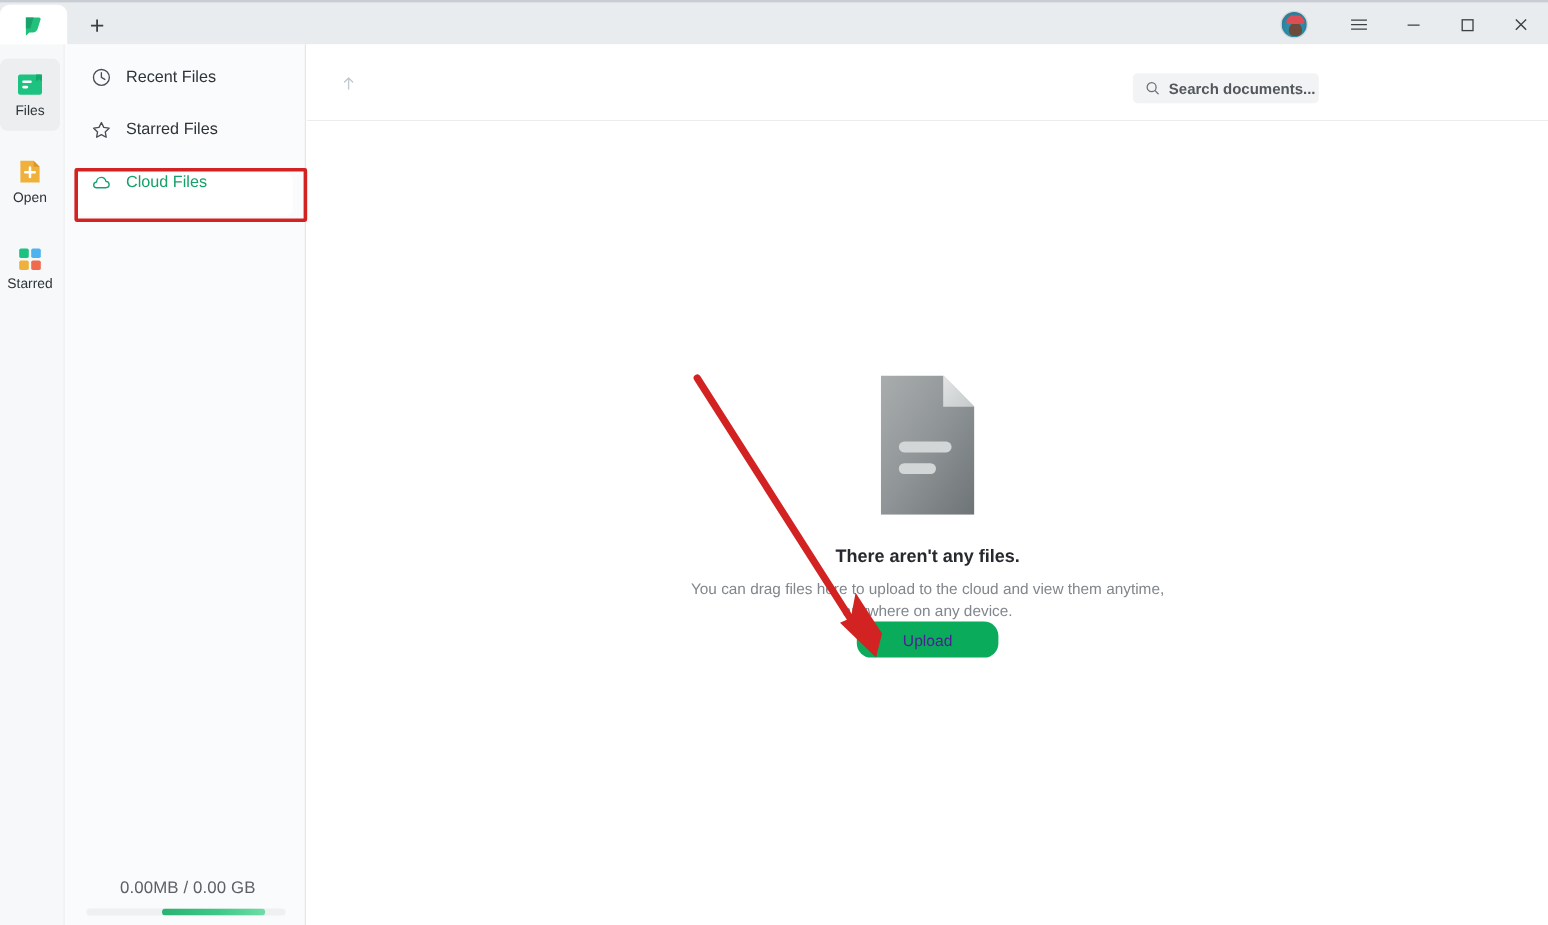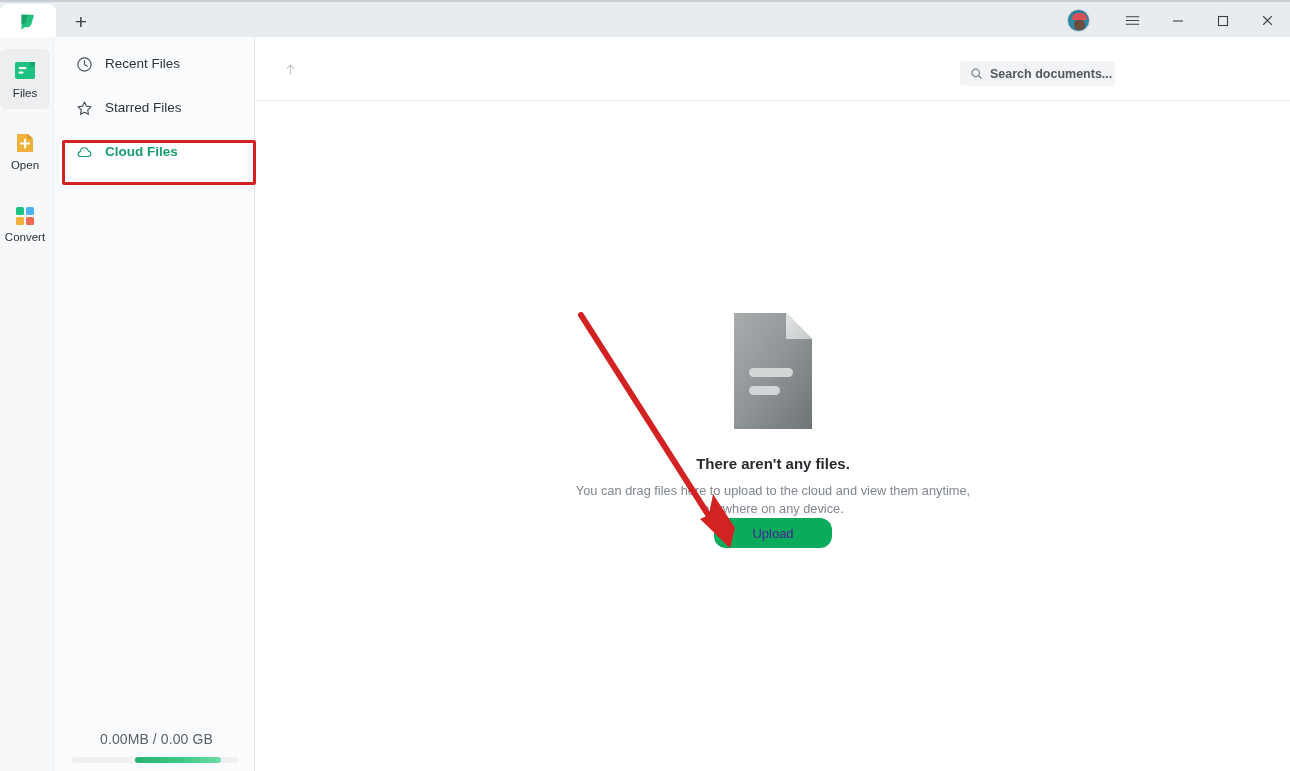--- a/index.html
+++ b/index.html
@@ -99,21 +99,21 @@
   }
   .nav-item {
     position: absolute; left: 10px;
     width: 180px; height: 36px;
     display: flex; align-items: flex-start; gap: 12px;
     padding-left: 12px;
     border-radius: 6px;
     font-size: 13.5px; color: #2e3338;
   }
   .nav-item .nav-ic { width: 17px; height: 17px; flex: 0 0 17px; display: block; }
-  .nav-item.active { color: #18a06a; background: #ffffff; font-weight: bold; }
+  .nav-item.active { color: #18a06a; background: #ffffff; }
   .nav-1 { top: 19px; }
   .nav-2 { top: 63px; }
   .nav-3 { top: 107px; }
 
   .storage {
     position: absolute; left: 18px; bottom: 8px; width: 170px;
   }
   .storage-text {
     font-size: 14px; color: #5c6166; margin-bottom: 10px;
     letter-spacing: .1px;
@@ -155,21 +155,21 @@
   .path-text {
     flex: 1; padding-left: 10px;
     font-size: 12.5px; color: #3c4043;
   }
   .refresh-btn {
     width: 34px; height: 22px;
     display: flex; align-items: center; justify-content: center;
     color: #b6bbc0;
   }
   .searchbox {
-    position: absolute; left: 704px; top: 24px;
+    position: absolute; left: 688px; top: 24px;
     width: 155px; height: 25px;
     background: #f2f3f5; border-radius: 4px;
     display: flex; align-items: center; gap: 7px;
     padding-left: 10px;
   }
   .search-text {
     font-size: 12.5px; color: #53585d; font-weight: 600;
   }
 
   
@@ -281,21 +281,21 @@
       <div class="rail-label">Open</div>
     </div>
 
     <div class="rail-item">
       <svg class="rail-ic" viewBox="0 0 26 26">
         <rect x="4" y="5" width="8" height="8" rx="1.5" fill="#1dc281"></rect>
         <rect x="14" y="5" width="8" height="8" rx="1.5" fill="#4fb3f0"></rect>
         <rect x="4" y="15" width="8" height="8" rx="1.5" fill="#f0b13c"></rect>
         <rect x="14" y="15" width="8" height="8" rx="1.5" fill="#ef6a4e"></rect>
       </svg>
-      <div class="rail-label">Convert</div>
+      <div class="rail-label">Starred</div>
     </div>
   </div>
 
   <div class="sidebar">
 
     <div class="nav-item nav-1">
       <svg class="nav-ic" viewBox="0 0 18 18">
         <circle cx="9" cy="9" r="7" fill="none" stroke="#4a4f55" stroke-width="1.2"></circle>
         <path d="M9 4.8V9l3 1.8" fill="none" stroke="#4a4f55" stroke-width="1.2" stroke-linecap="round"></path>
       </svg>

